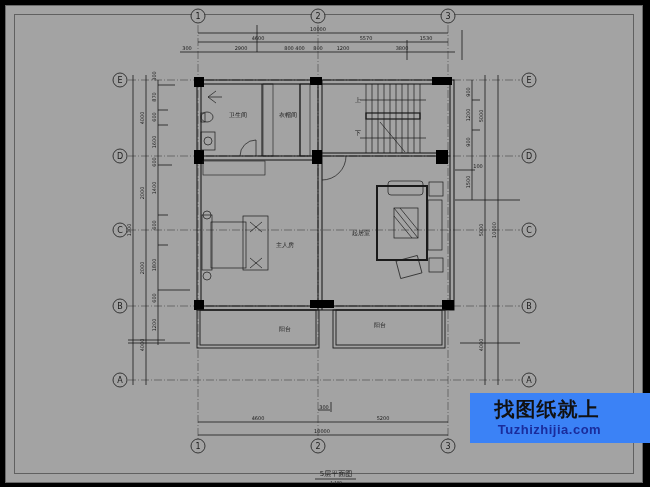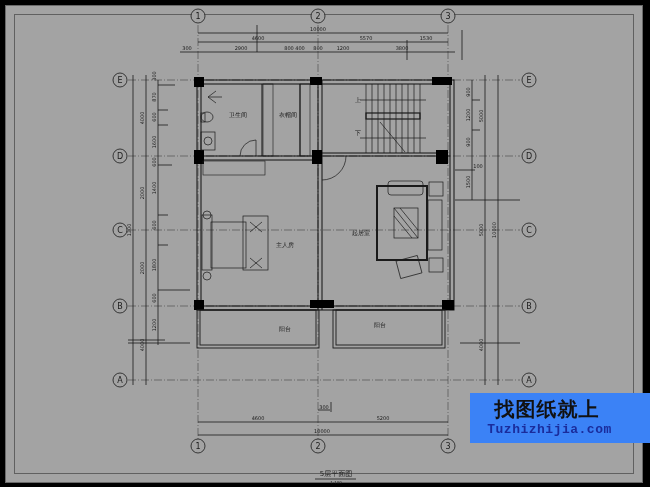--- a/index.html
+++ b/index.html
@@ -3,21 +3,21 @@
 <meta charset="utf-8">
 <style>
   html, body { margin: 0; padding: 0; }
   body { width: 650px; height: 487px; background: #000; overflow: hidden; position: relative; font-family: "DejaVu Sans", sans-serif; }
   .frame-outer { position: absolute; left: 0; top: 0; width: 650px; height: 487px; background: #000; }
   .sheet { position: absolute; left: 5px; top: 5px; width: 638px; height: 478px; background: #a3a3a3; border: 1px solid #6a6a6a; box-sizing: border-box; }
   .sheet-inner { position: absolute; left: 8px; top: 8px; right: 8px; bottom: 8px; border: 1px solid #606060; }
   svg.plan { position: absolute; left: 0; top: 0; width: 650px; height: 487px; }
   .watermark { position: absolute; left: 470px; top: 393px; width: 154px; height: 50px; background: #3b82f6; padding-left: 44px; }
   .wm-cn { position: absolute; left: 0; top: 3px; width: 154px; text-align: center; font-size: 20px; font-weight: bold; color: #111; letter-spacing: 1px; font-family: "DejaVu Sans", sans-serif; }
-  .wm-url { position: absolute; left: 0; top: 29px; width: 159px; text-align: center; font-size: 13px; font-weight: bold; color: #1a2c9c; letter-spacing: 0.5px; font-family: Liberation Mono, monospace; }
+  .wm-url { position: absolute; left: 0; top: 29px; width: 159px; text-align: center; font-size: 13px; font-weight: bold; color: #1a2c9c; letter-spacing: 0.5px; font-family: Liberation Sans, sans-serif; }
   .t { font-family: "DejaVu Sans", sans-serif; fill: #1a1a1a; }
   .dim { font-size: 5px; }
   .room { font-size: 6px; }
   .axis { font-size: 8px; }
 </style>
 </head>
 <body>
 
 <div class="frame-outer"></div>
 <div class="sheet">

